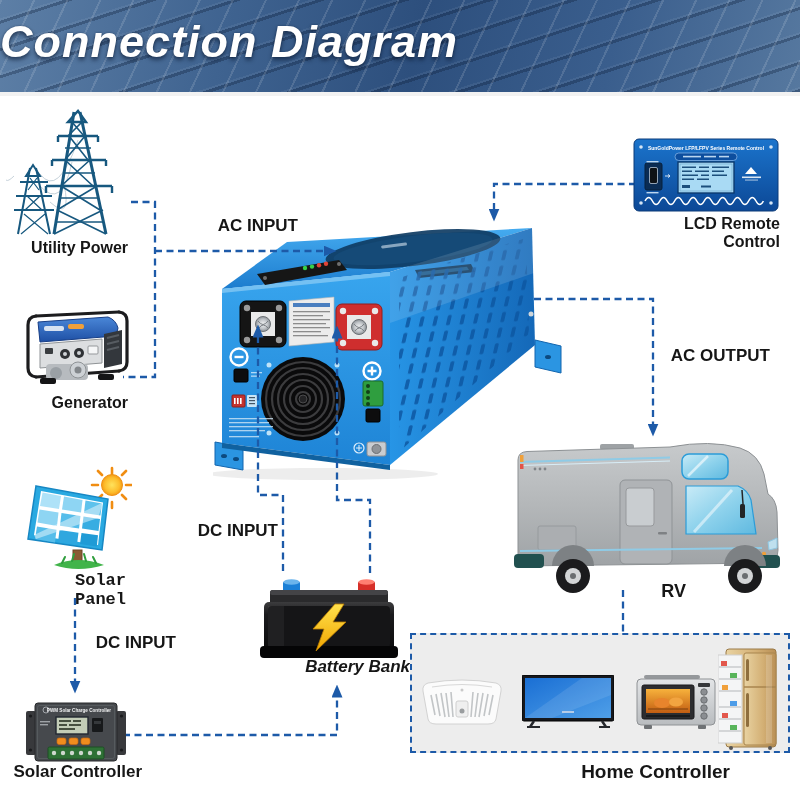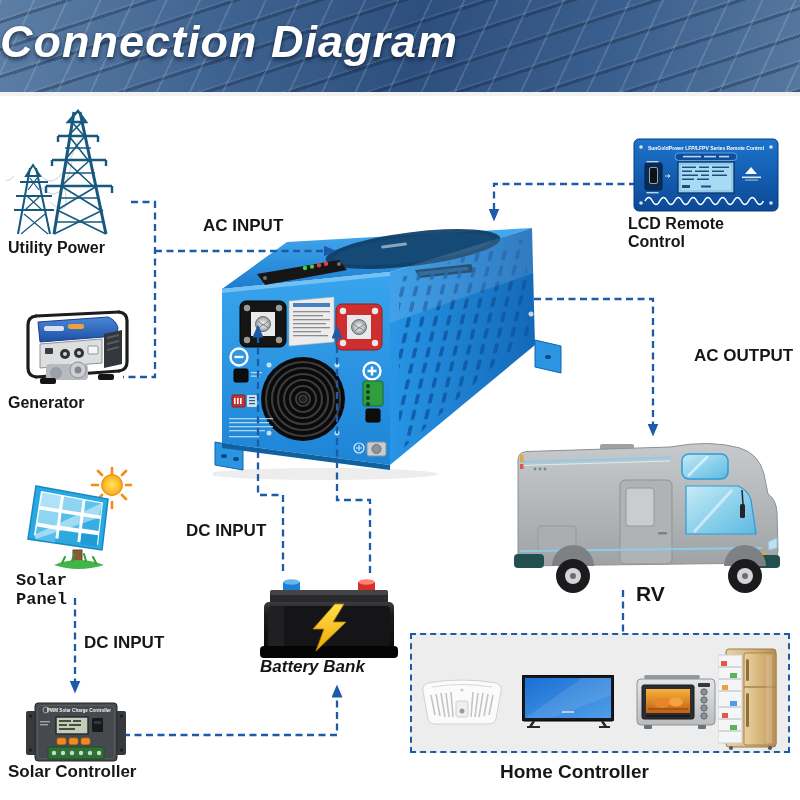--- a/index.html
+++ b/index.html
@@ -10,27 +10,27 @@
   .banner{position:absolute;left:0;top:0;width:800px;height:92px;
     background:
       repeating-linear-gradient(115deg, rgba(255,255,255,0.13) 0 2px, rgba(255,255,255,0) 2px 30px),
       repeating-linear-gradient(-18deg, rgba(10,25,50,0.30) 0 3px, rgba(255,255,255,0.06) 3px 5px, rgba(40,80,130,0) 5px 26px),
       linear-gradient(100deg,#5d7fa6 0%,#3f6390 28%,#2d4f7d 52%,#3a5e8d 76%,#56789f 100%);
     border-bottom:4px solid #f2f2f2;}
   .banner-title{position:absolute;left:0;right:0;top:16px;text-align:left;
     font-size:45px;font-weight:700;font-style:italic;color:#ffffff;letter-spacing:1px;
     text-shadow:0 3px 4px rgba(8,22,45,0.6), 0 0 2px rgba(8,22,45,0.4);}
   
-  .lbl{position:absolute;font-weight:700;color:#161616;text-align:left;line-height:1.1;}
+  .lbl{position:absolute;font-weight:700;color:#161616;text-align:right;line-height:1.1;}
   .lbl-utility{left:8px;top:239px;width:120px;font-size:16px;}
   .lbl-generator{left:8px;top:394px;width:120px;font-size:16px;}
   .lbl-acinput{left:203px;top:217px;width:95px;font-size:17px;}
   .lbl-remote{left:628px;top:215px;width:152px;font-size:16px;}
-  .lbl-acoutput{left:694px;top:347px;width:100px;font-size:17px;}
-  .lbl-rv{left:636px;top:582px;width:50px;font-size:21px;}
+  .lbl-acoutput{left:670px;top:347px;width:100px;font-size:17px;}
+  .lbl-rv{left:636px;top:582px;width:50px;font-size:18px;}
   .lbl-dcinput1{left:186px;top:522px;width:92px;font-size:17px;}
   .lbl-battery{left:260px;top:658px;width:150px;font-size:17px;font-style:italic;}
   .lbl-solarpanel{left:16px;top:572px;width:110px;font-size:17px;font-family:Liberation Mono, monospace;}
   .lbl-dcinput2{left:84px;top:634px;width:92px;font-size:17px;}
   .lbl-controller{left:8px;top:763px;width:134px;font-size:17px;}
   .lbl-appliances{left:500px;top:762px;width:230px;font-size:19px;}
   
   .appliance-box{position:absolute;left:410px;top:633px;width:376px;height:116px;
     background:#ededed;border:2px dashed #1d5aa8;}
   svg text{font-family:"Liberation Sans",sans-serif;}

